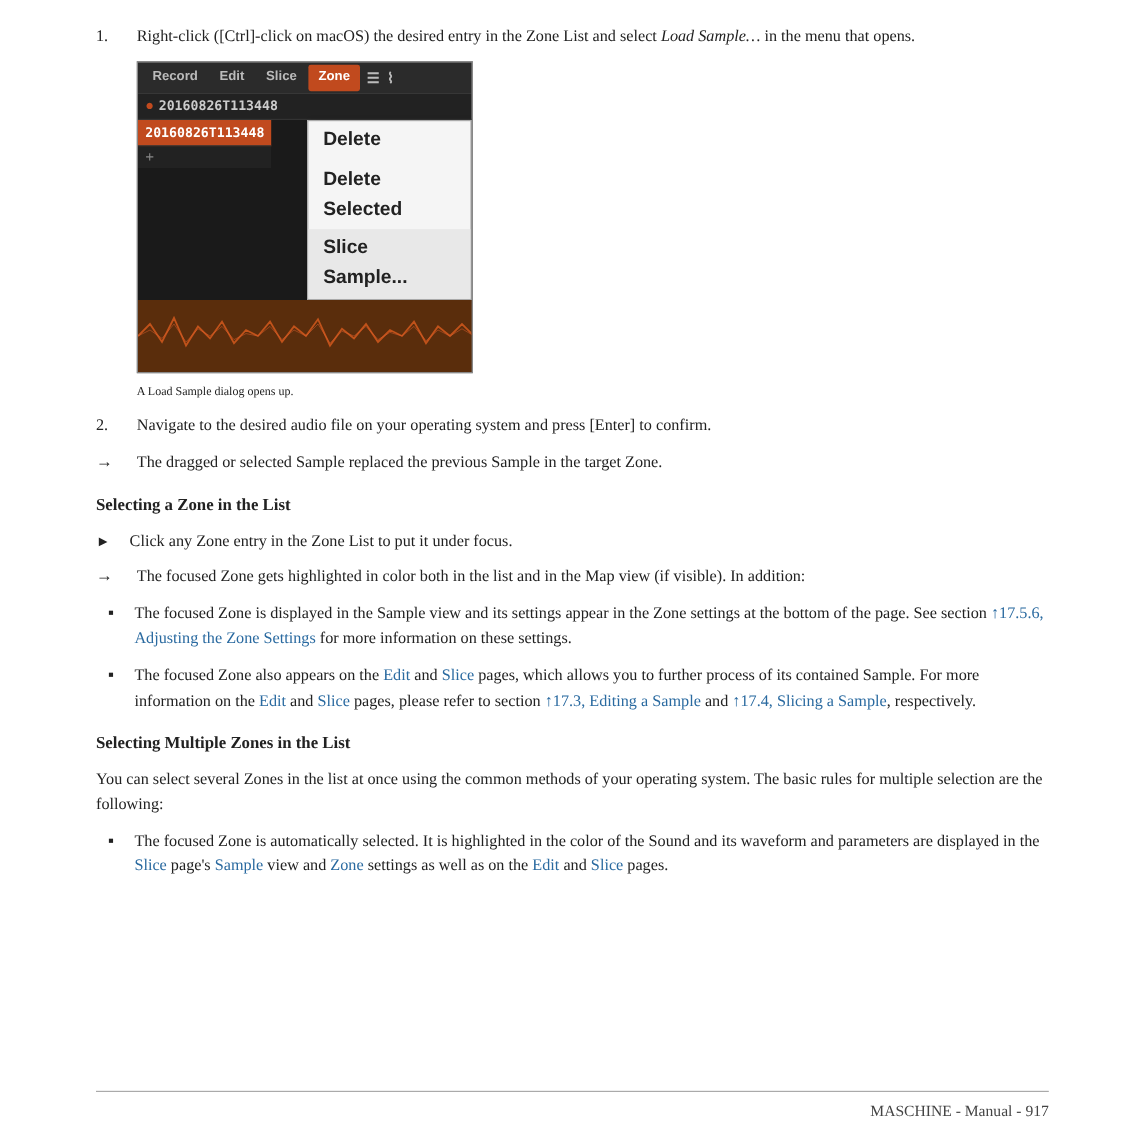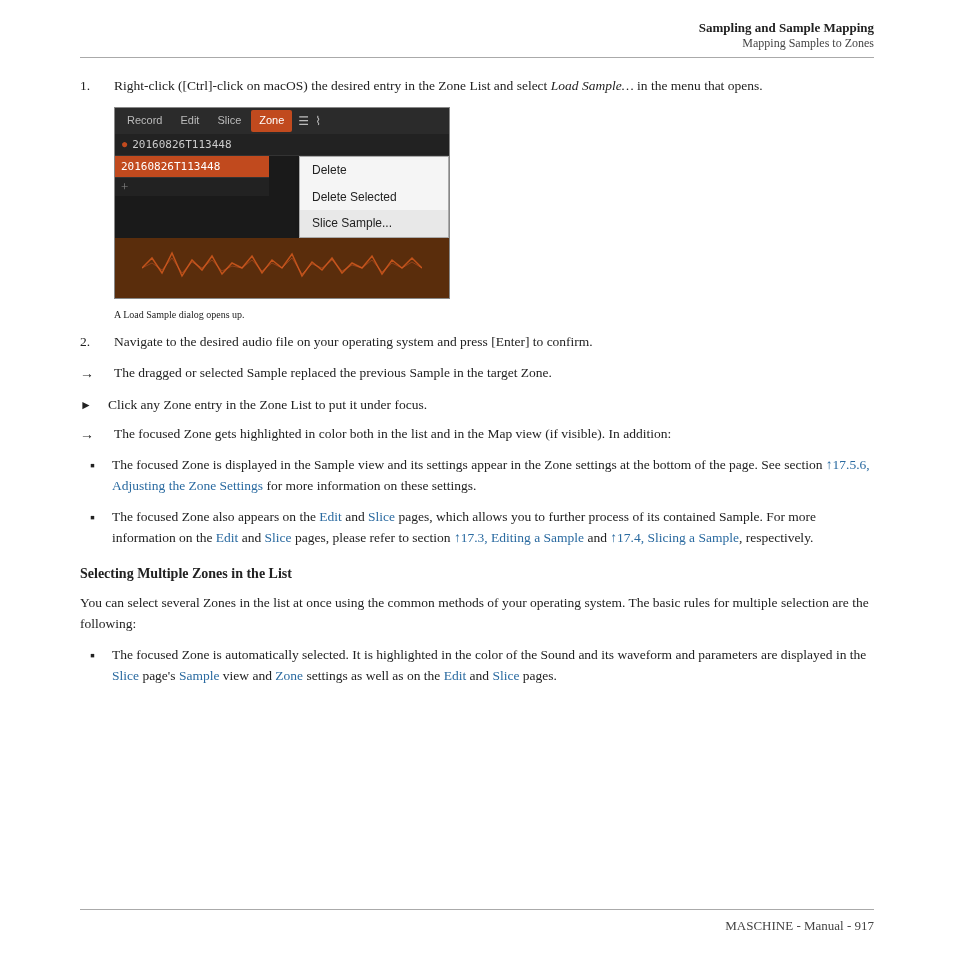--- a/index.html
+++ b/index.html
@@ -65,24 +65,25 @@
     .arrow-item .text {
       flex: 1;
     }
     .italic { font-style: italic; }
     a, .link { color: #2a6aa0; text-decoration: none; }
     
     .screenshot-wrap {
       margin: 8px 0 8px 34px;
     }
     .screenshot {
-      width: 336px;
+      width: 280px;
       border: 1px solid #888;
       background: #737373;
       overflow: hidden;
+      font-weight: bold;
     }
     
     .sc-tabs {
       display: flex;
       align-items: center;
       background: #2b2b2b;
       height: 26px;
       padding: 0 4px;
       gap: 2px;
     }
@@ -141,21 +142,21 @@
       display: flex;
       align-items: center;
     }
     
     .sc-context-menu {
       background: #f5f5f5;
       border: 1px solid #aaa;
       width: 150px;
       margin-left: 30px;
       font-family: Arial, sans-serif;
-      font-size: 12px;
+      font-size: 16px;
       color: #222;
       box-shadow: 2px 2px 5px rgba(0,0,0,0.3);
     }
     .sc-menu-item {
       padding: 4px 12px;
       cursor: pointer;
     }
     .sc-menu-item.load-sample {
       
       background: #e8e8e8;
@@ -215,24 +216,20 @@
       color: #444;
       margin-top: auto;
       align-items: flex-end;
     }
   </style>
 </head>
 <body>
 
 <div class="page">
 
-  <div class="header">
-    <div class="header-title">Sampling and Sample Mapping</div>
-    <div class="header-subtitle">Mapping Samples to Zones</div>
-  </div>
 
   <div class="content">
 
     <div class="numbered-item">
       <span class="num">1.</span>
       <span class="text">
         Right-click ([Ctrl]-click on macOS) the desired entry in the Zone List and select <span class="italic">Load Sample…</span> in the menu that opens.
       </span>
     </div>
 
@@ -285,20 +282,21 @@
     <div class="numbered-item">
       <span class="num">2.</span>
       <span class="text">Navigate to the desired audio file on your operating system and press [Enter] to confirm.</span>
     </div>
 
     <div class="arrow-item">
       <span class="arrow">→</span>
       <span class="text">The dragged or selected Sample replaced the previous Sample in the target Zone.</span>
     </div>
 
+    <div class="section-heading">Selecting a Zone in the List</div>
 
     <div class="triangle-item">
       <span class="tri">►</span>
       <span>Click any Zone entry in the Zone List to put it under focus.</span>
     </div>
 
     <div class="arrow-item">
       <span class="arrow">→</span>
       <span class="text">The focused Zone gets highlighted in color both in the list and in the Map view (if visible). In addition:</span>
     </div>

